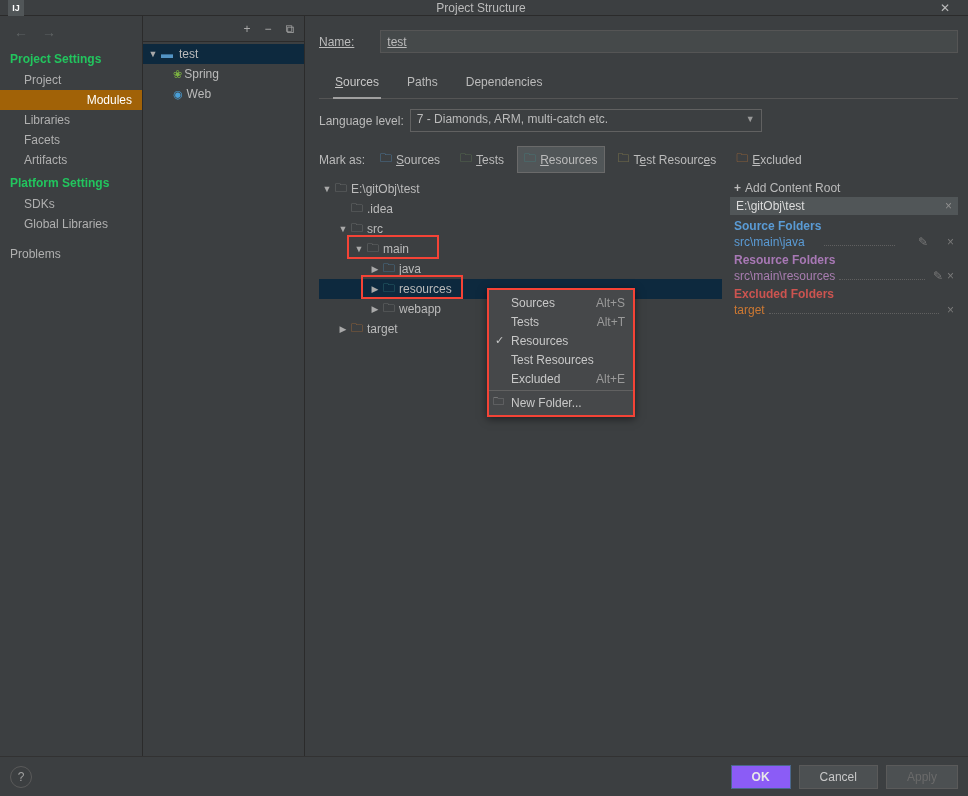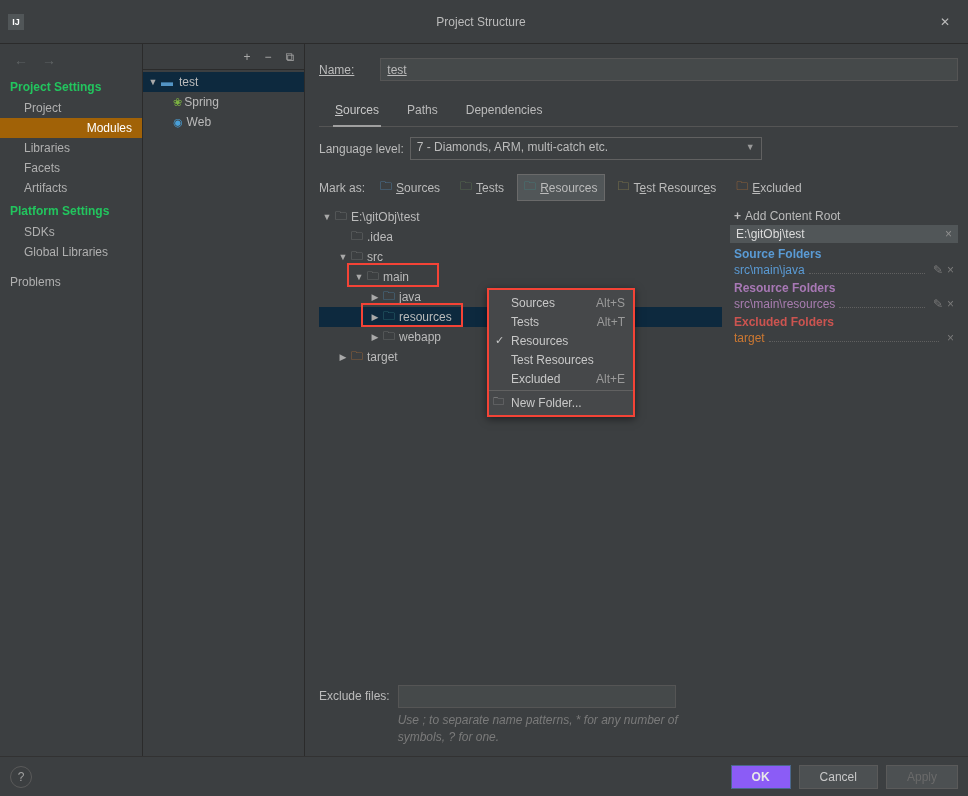--- a/index.html
+++ b/index.html
@@ -1,17 +1,17 @@
 <!DOCTYPE html>
 <html><head>
 <meta charset="utf-8">
 <style>
 * { margin: 0; padding: 0; box-sizing: border-box; font-family: "Segoe UI", Arial, sans-serif; font-size: 12px; }
 body { background: #3c3f41; color: #bbbbbb; width: 968px; height: 796px; overflow: hidden; display: flex; flex-direction: column; }
-.titlebar { height: 44px; background: #3c3f41; display: flex; align-items: center; padding: 0 8px; border-bottom: 1px solid #2b2b2b; }
+.titlebar { height: 16px; background: #3c3f41; display: flex; align-items: center; padding: 0 8px; border-bottom: 1px solid #2b2b2b; }
 .titlebar .icon-app { width: 16px; height: 16px; background: #515658; margin-right: 8px; display: flex; align-items: center; justify-content: center; color: #fff; font-size: 9px; font-weight: bold; }
 .titlebar .title { flex: 1; color: #bbbbbb; text-align: center; }
 .titlebar .close { width: 30px; text-align: center; color: #bbbbbb; cursor: pointer; }
 
 .main-body { flex: 1; display: flex; overflow: hidden; }
 
 .left-panel { width: 143px; background: #3c3f41; border-right: 1px solid #2b2b2b; padding-top: 4px; }
 .nav-arrows { display:flex; gap:14px; padding: 4px 14px 6px; color: #5f6364; }
 .nav-arrow { cursor:pointer; font-size:14px; }
 .nav-header { font-weight: bold; color: #22c55e; padding: 6px 10px 4px; }
@@ -71,21 +71,21 @@
 
 .right-side { width:228px; display:flex; flex-direction:column; }
 .rs-top { display:flex; align-items:center; padding:2px 4px; color:#bbbbbb; cursor:pointer; }
 .rs-plus { margin-right:4px; font-weight:bold; }
 .rs-root { background:#515658; padding:2px 6px; color:#dcdcdc; display:flex; align-items:center; }
 .rs-root .x { margin-left:auto; color:#8f8f8f; cursor:pointer; }
 .rs-section { padding:4px 4px 0; }
 .rs-title { font-weight:bold; margin-bottom:2px; }
 .rs-title.blue{color:#5a9bd5;} .rs-title.purple{color:#a878b5;} .rs-title.red{color:#cc5450;}
 .rs-entry { display:flex; align-items:center; color:#9c9c9c; }
-.rs-entry.blue{color:#5a9bd5;} .rs-entry.purple{color:#a87db0;} .rs-entry.orange{color:#cc7832;}
+.rs-entry.blue{color:#5a9bd5;gap:15px;} .rs-entry.purple{color:#a87db0;} .rs-entry.orange{color:#cc7832;}
 .rs-dots { flex:1; border-bottom:1px dotted #606060; margin:0 4px; height:8px; }
 .rs-act { color:#7a7a7a; cursor:pointer; margin-left:4px; }
 
 .exclude-row { display:flex; align-items:flex-start; gap:8px; margin-top:8px; }
 .exclude-row input { width:278px; background:#45494a; border:1px solid #555; color:#bbb; padding:2px 4px; height:23px; }
 .hint { color:#7a7a7a; font-style:italic; margin-top:4px; max-width:300px; line-height:1.4; }
 
 .footer { height:40px; background:#3c3f41; border-top:1px solid #323232; display:flex; align-items:center; padding:0 10px; }
 .help-btn { width:22px; height:22px; border:1px solid #5a5a5a; border-radius:50%; display:flex; align-items:center; justify-content:center; color:#a0a0a0; cursor:pointer; }
 .footer-btns { margin-left:auto; display:flex; gap:8px; }
@@ -263,27 +263,20 @@
           <div class="rs-title red">Excluded Folders</div>
           <div class="rs-entry orange">
               <span>target</span>
               <span class="rs-dots"></span>
               <span class="rs-act">×</span>
             </div>
         </div>
       </div>
     </div>
 
-    <div class="exclude-row">
-      <span style="padding-top:4px;">Exclude files:</span>
-      <div>
-        <input type="text" style="">
-        <div class="hint">Use ; to separate name patterns, * for any number of symbols, ? for one.</div>
-      </div>
-    </div>
   </div>
 </div>
 
 <div class="context-menu">
   <div class="ctx-item">
       <span>Sources</span>
       <span class="sc">Alt+S</span>
     </div>
   <div class="ctx-item">
       <span>Tests</span>

